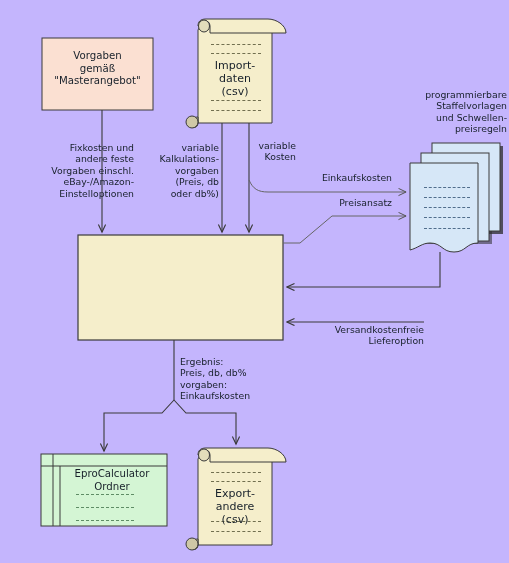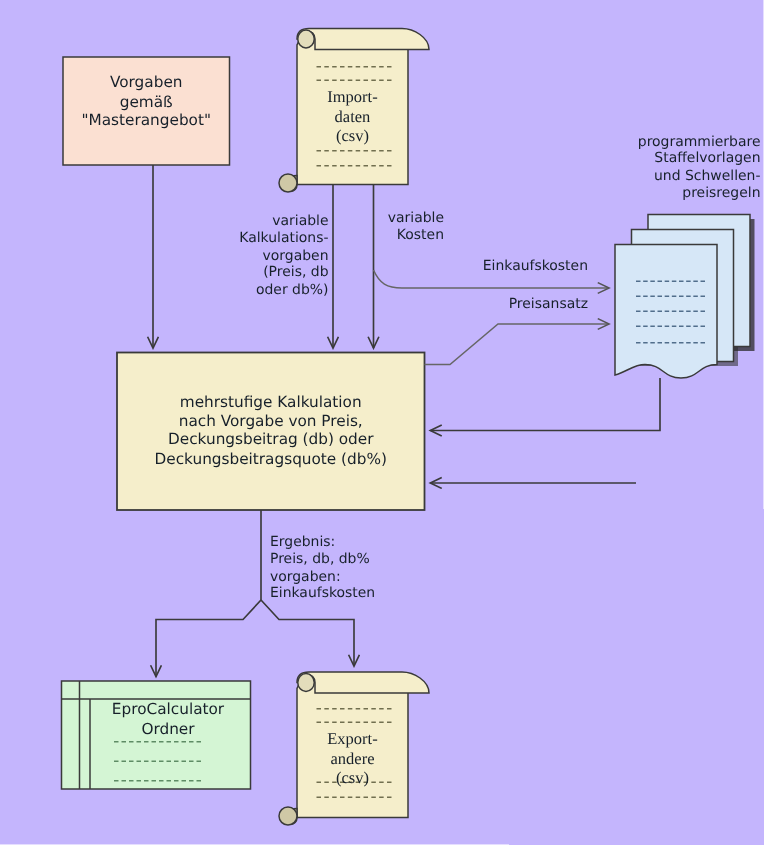--- a/index.html
+++ b/index.html
@@ -41,21 +41,20 @@
     text-align: center;
     white-space: pre-line;
   }
   .scroll-text {
     position: absolute;
     color: #17202a;
     font-size: 11px;
     line-height: 13.2px;
     text-align: center;
     white-space: pre-line;
-    font-family: Liberation Serif, serif;
   }
   .dashrow {
     position: absolute;
     border-top: 1.6px dashed #5a5a3a;
     opacity: 0.85;
   }
   .dashrow.green { border-top-color: #4a7a52; }
   .dashrow.blue  { border-top-color: #3a5a7a; }
 </style>
 </head>
@@ -161,46 +160,49 @@
 
   <div class="scroll-text" style="left:198px; top:59px; width:74px;">Import-
 daten
 (csv)</div>
 
   <div class="lbl" style="left:389px; top:89px; width:118px;">programmierbare
 Staffelvorlagen
 und Schwellen-
 preisregeln</div>
 
-  <div class="node-text" style="left:80px; top:263px; width:201px;">mehrstufige Kalkulation
-nach Vorgabe von Preis,
-Deckungsbeitrag (db) oder
-Deckungsbeitragsquote (db%)</div>
 
   <div class="node-text" style="left:62px; top:468px; width:100px;">EproCalculator
 Ordner</div>
 
   <div class="scroll-text" style="left:198px; top:487px; width:74px;">Export-
 andere
 (csv)</div>
 
+  <div class="lbl" style="left:6px; top:142px; width:128px;">Fixkosten und
+andere feste
+Vorgaben einschl.
+eBay-/Amazon-
+Einstelloptionen</div>
 
   <div class="lbl" style="left:145px; top:142px; width:74px;">variable
 Kalkulations-
 vorgaben
 (Preis, db
 oder db%)</div>
 
   <div class="lbl" style="left:240px; top:140px; width:56px;">variable
 Kosten</div>
 
   <div class="lbl" style="left:300px; top:172px; width:92px;">Einkaufskosten</div>
 
   <div class="lbl" style="left:318px; top:197px; width:74px;">Preisansatz</div>
 
 
+  <div class="lbl" style="left:306px; top:324px; width:118px;">Versandkostenfreie
+Lieferoption</div>
 
   <div class="lbl" style="left:180px; top:356px; width:104px; text-align:left;">Ergebnis:
 Preis, db, db%
 vorgaben:
 Einkaufskosten</div>
 
 </div>
 
 </body></html>

